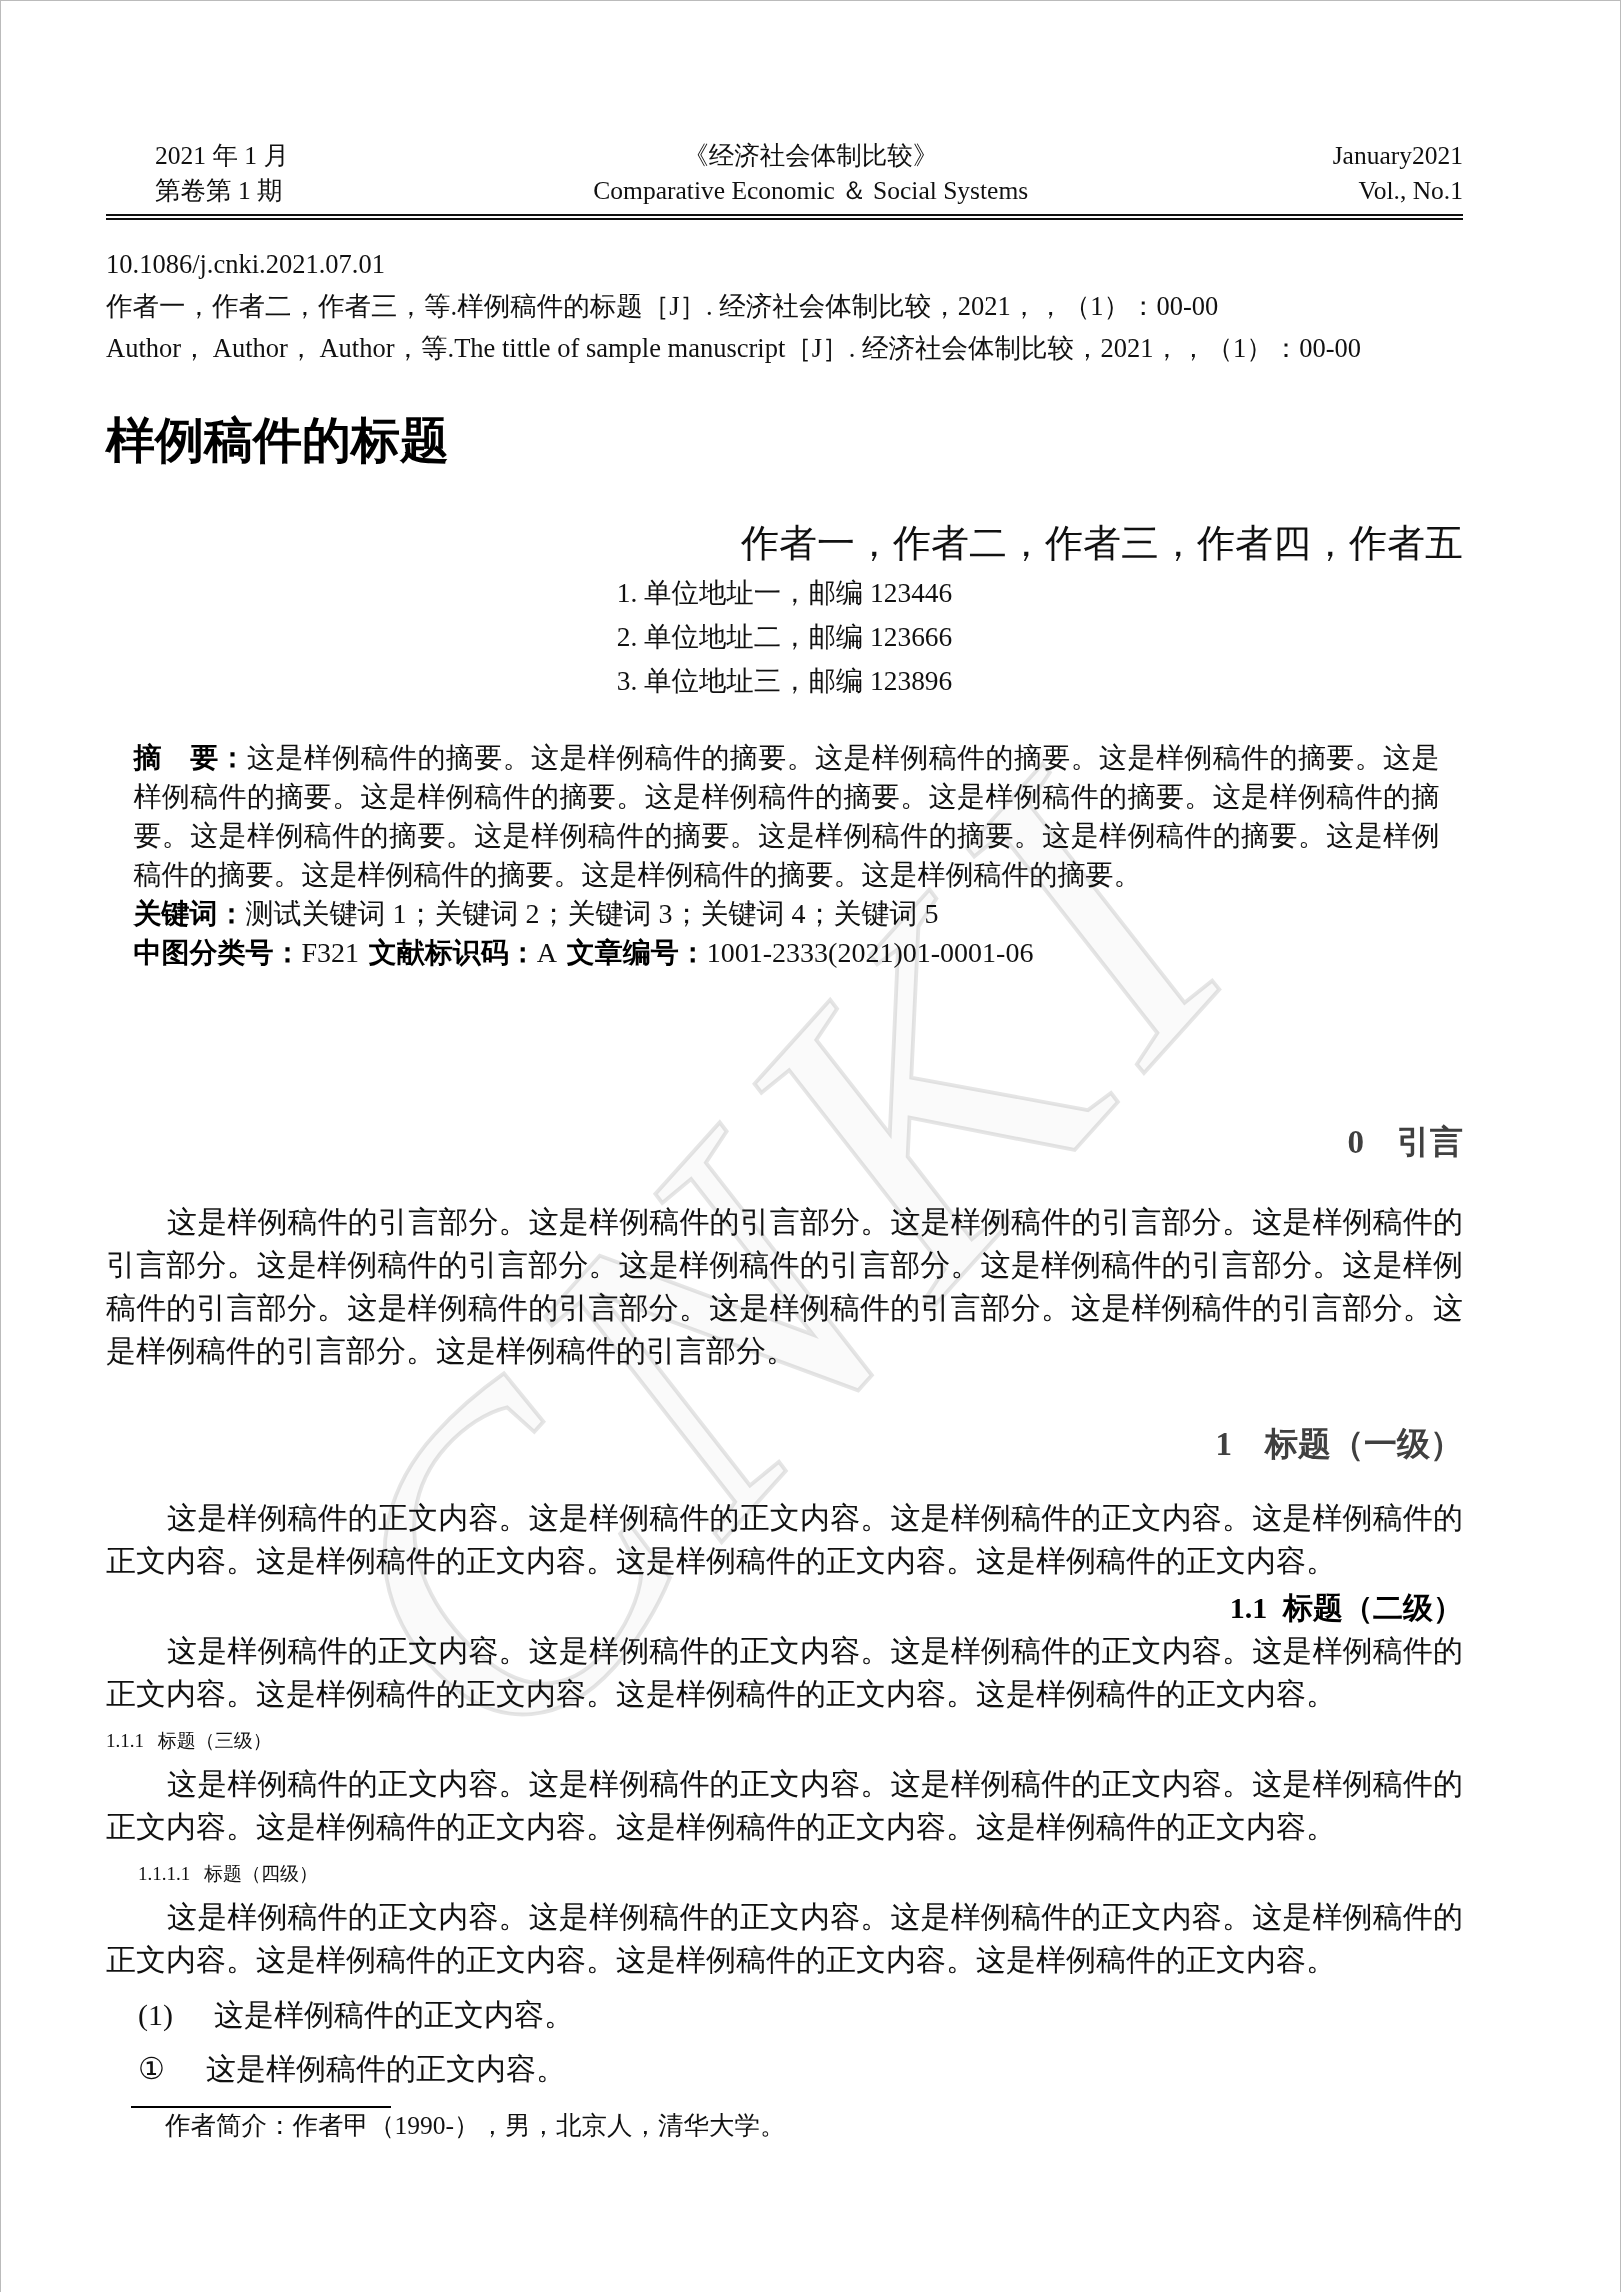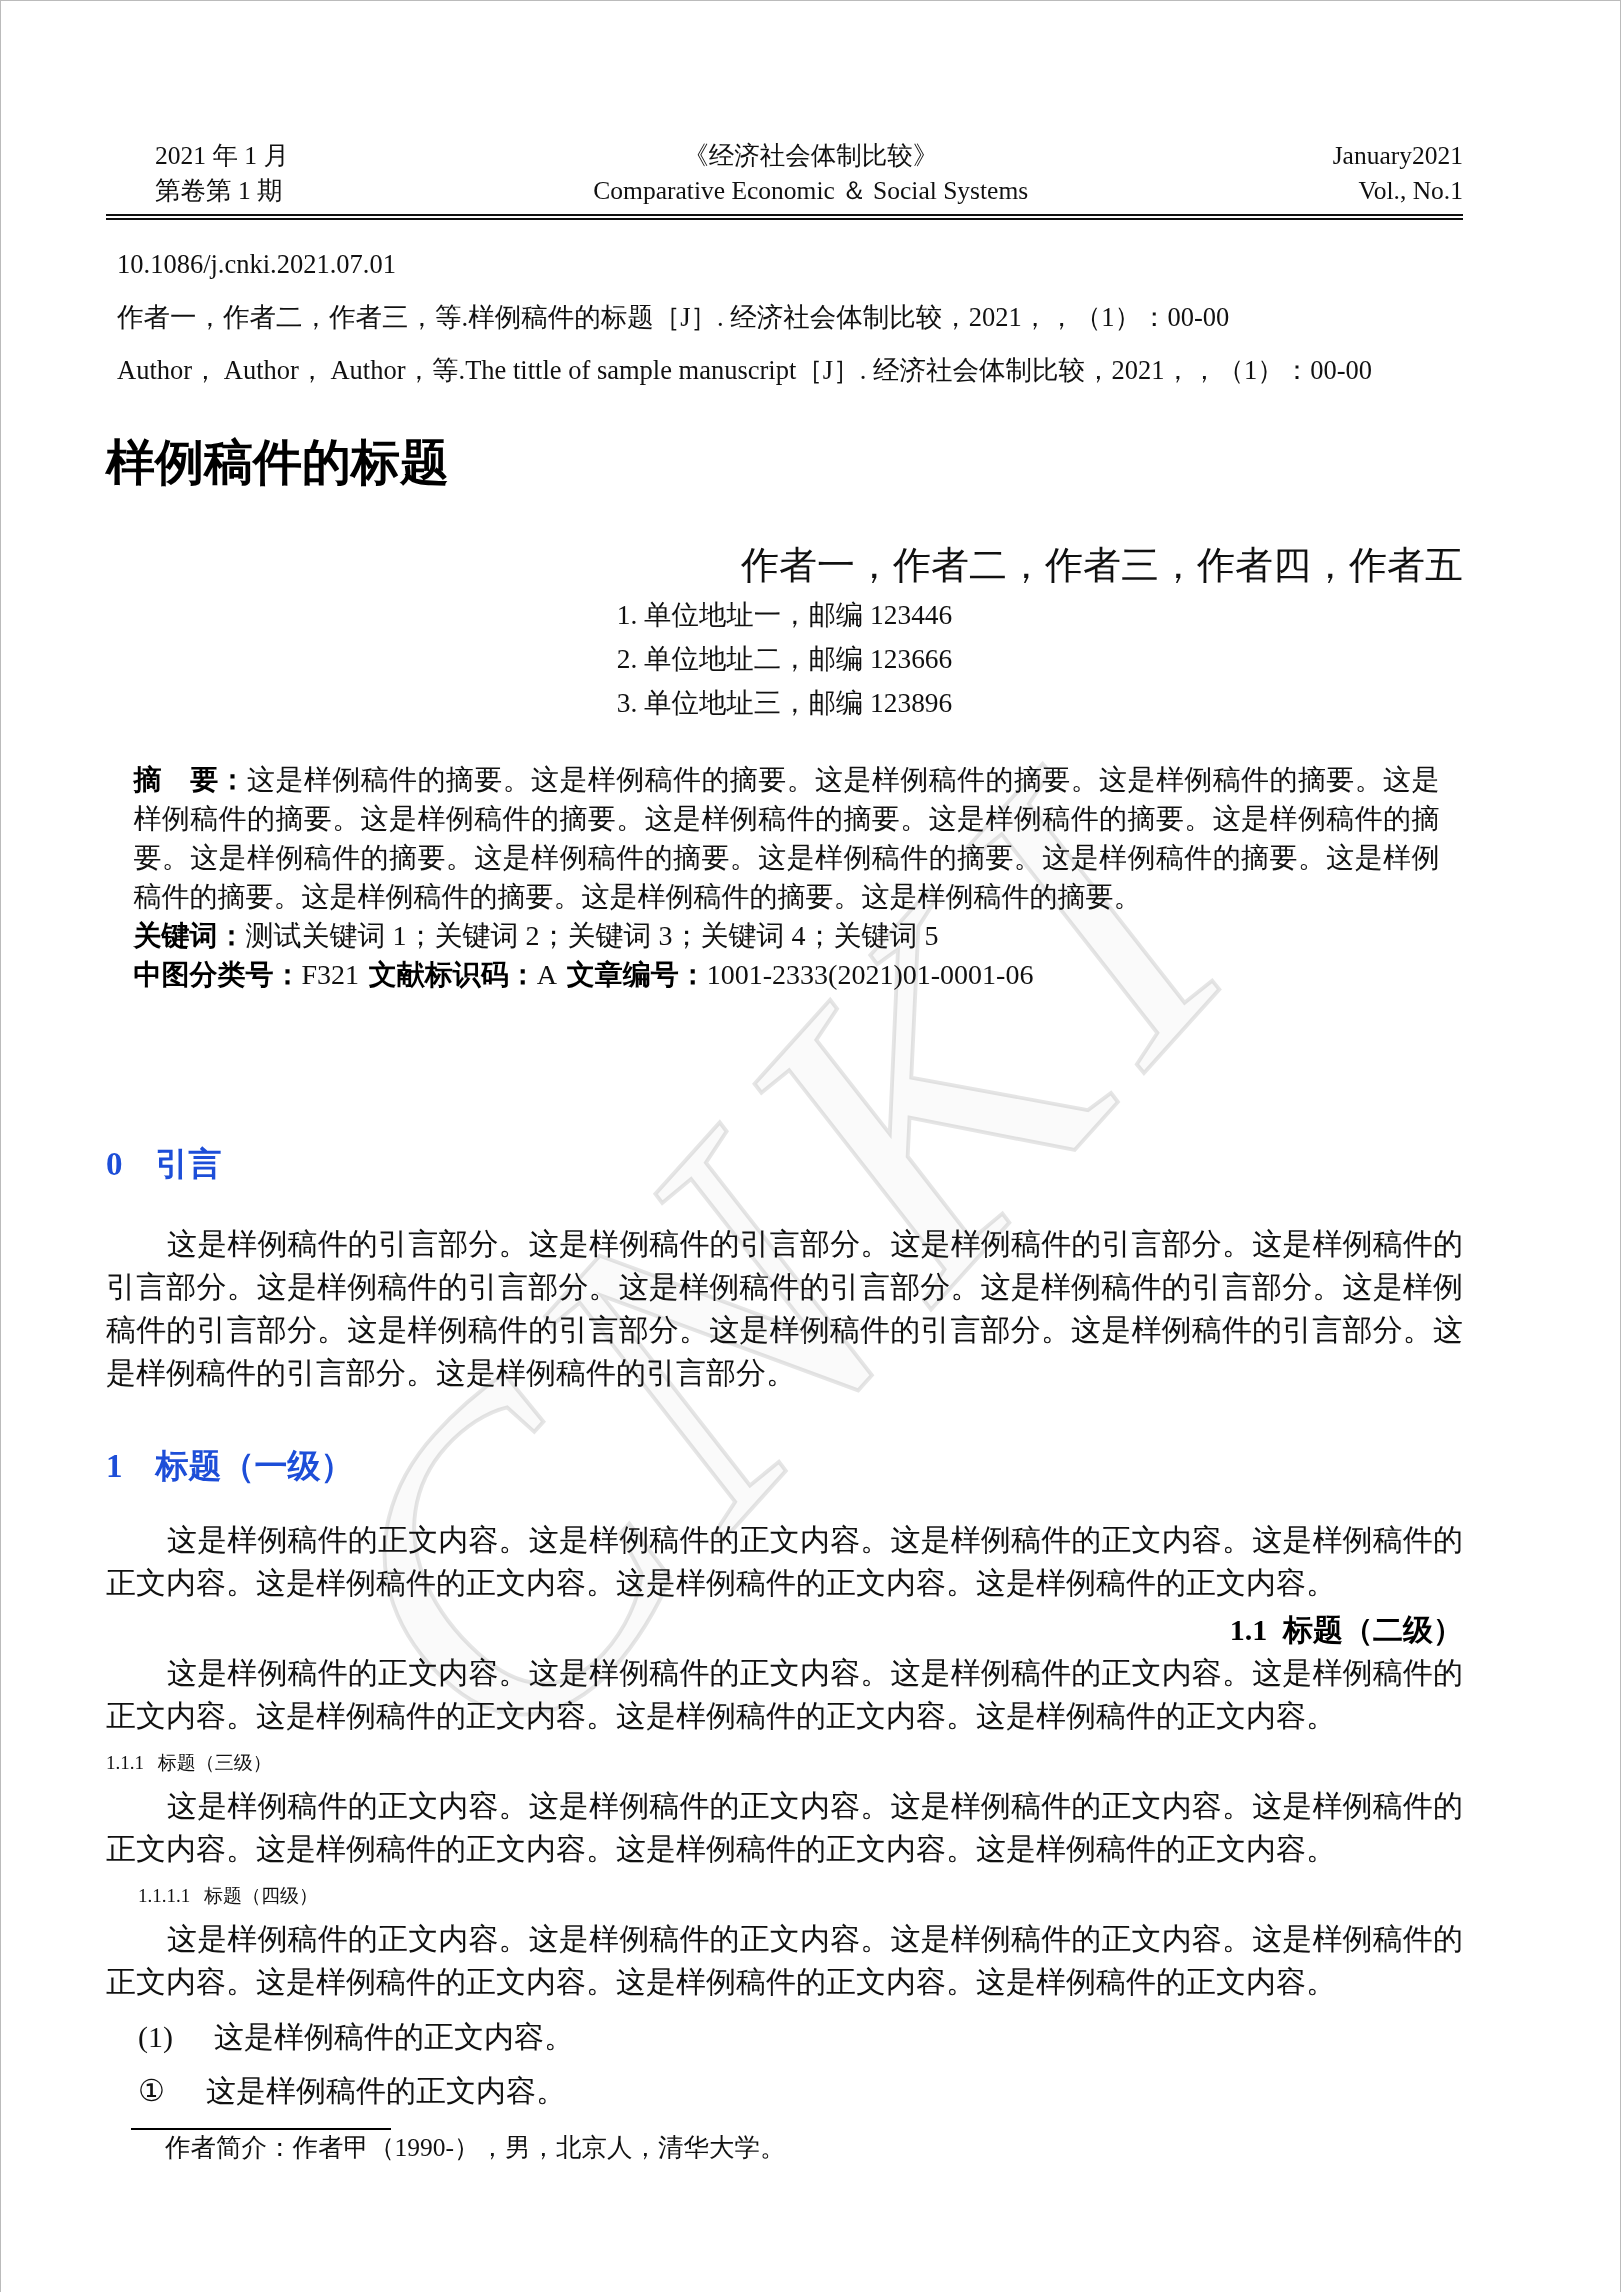--- a/index.html
+++ b/index.html
@@ -40,42 +40,42 @@
   .runhead .center{text-align:center;flex:1;}
   .runhead .right{text-align:right;}
   .double-rule{
     margin-top:5.9px;
     height:2px;background:#fff;
     border-top:2.9px solid #101010;
     border-bottom:2.9px solid #101010;
   }
   
   .meta{margin-top:23.5px;font-size:26.5px;line-height:42px;}
-  .meta p{margin:11px;font-family:Liberation Serif, serif;}
+  .meta p{margin:0;font-family:Liberation Serif, serif;}
   
   .art-title{
     margin:39px 0 0 0;text-align:left;
     font-family:"Liberation Sans","DejaVu Sans",sans-serif;
     font-weight:700;font-size:49px;line-height:65px;color:#000;
   }
   .authors{margin-top:51px;text-align:right;font-size:38px;line-height:39px;}
   .affils{margin-top:7.8px;}
   .affils div{text-align:center;font-size:27.4px;line-height:44px;}
   
   .abstract-block{margin:35px 23.5px 0 27.4px;}
   .abstract-block p{margin:0;font-size:28px;line-height:39px;text-align:justify;}
   .lab{
     font-family:"Liberation Sans","DejaVu Sans",sans-serif;
     font-weight:700;font-size:28px;color:#000;
   }
   .clc-val{margin-right:9.8px;}
   
   .sec-head{
-    margin:147px 0 0 0;text-align:left;
-    font-size:33px;line-height:45px;font-weight:700;color:#1d4ed8;
+    margin:147px 0 0 0;text-align:right;
+    font-size:33px;line-height:45px;font-weight:700;color:#404040;
   }
   .sec-head.second{margin-top:49px;}
   .sec-head .num{font-family:"Liberation Serif","DejaVu Serif",serif;margin-right:33px;}
   .sec-head .txt{font-family:"Liberation Sans","DejaVu Sans",sans-serif;}
   
   .para{
     margin:35px 0 0 0;font-size:30px;line-height:43px;
     text-align:justify;text-indent:61px;
   }
   .para.tight{margin-top:29px;}

